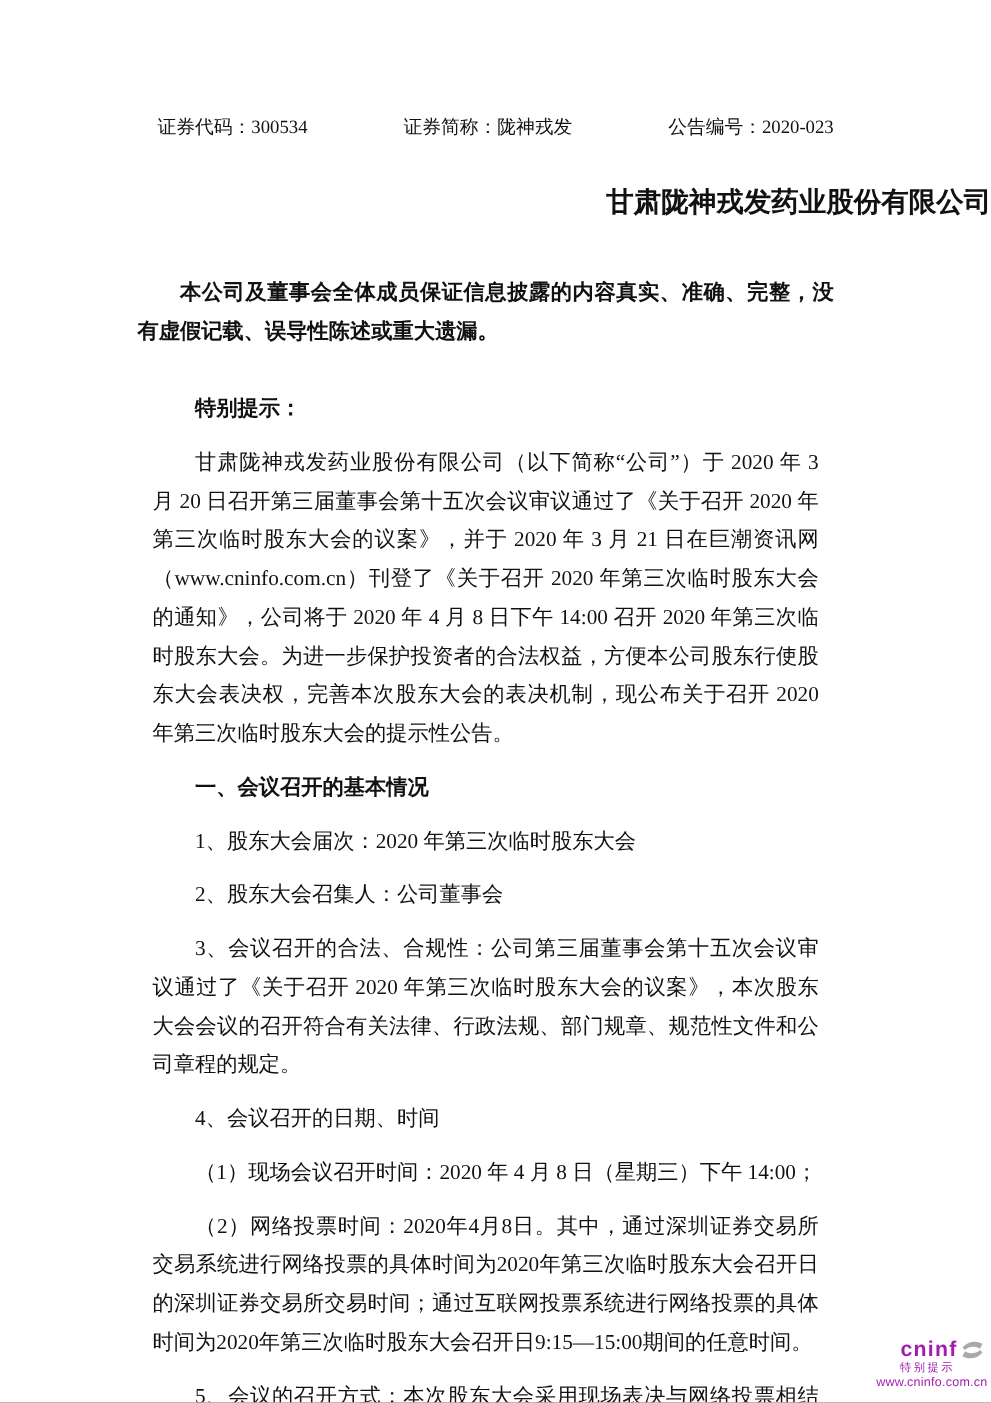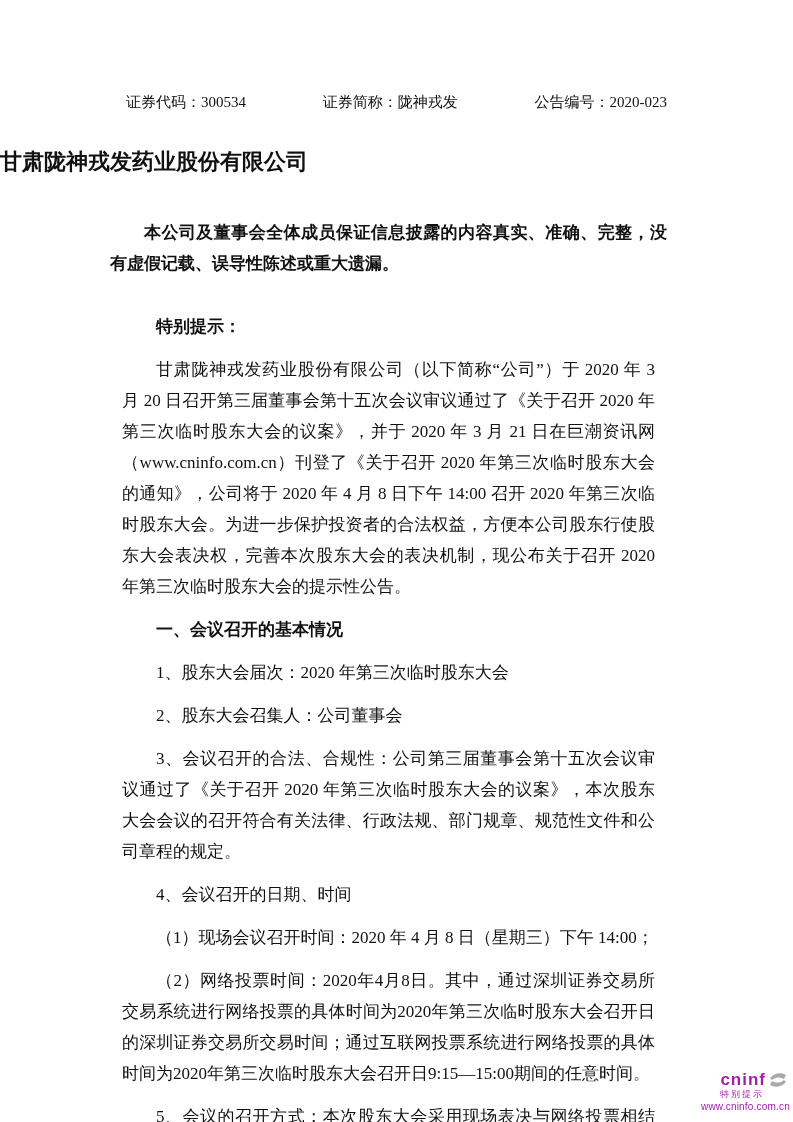--- a/index.html
+++ b/index.html
@@ -15,31 +15,31 @@
   }
   .header-row {
     display:flex;
     justify-content:space-between;
     padding:93px 126px 0 126px;
     font-size:15px;
     line-height:18px;
   }
   .header-row span { white-space:nowrap; }
   .doc-title {
-    text-align:left;
+    text-align:right;
     font-family:"Liberation Sans","DejaVu Sans",sans-serif;
     font-weight:bold;
     font-size:22px;
     line-height:26px;
   }
   .title-company  { margin-top:38px; }
   .title-subject  { margin-top:19px; }
   .disclaimer {
     margin:43px 126px 0 110px;
-    font-family:Liberation Mono, monospace;
+    font-family:Liberation Sans, sans-serif;
     font-weight:bold;
     font-size:17px;
     line-height:31px;
     text-indent:2em;
     text-align:justify;
   }
   .content {
     margin:31px 126px 0 110px;
     font-size:17px;
     line-height:31px;

